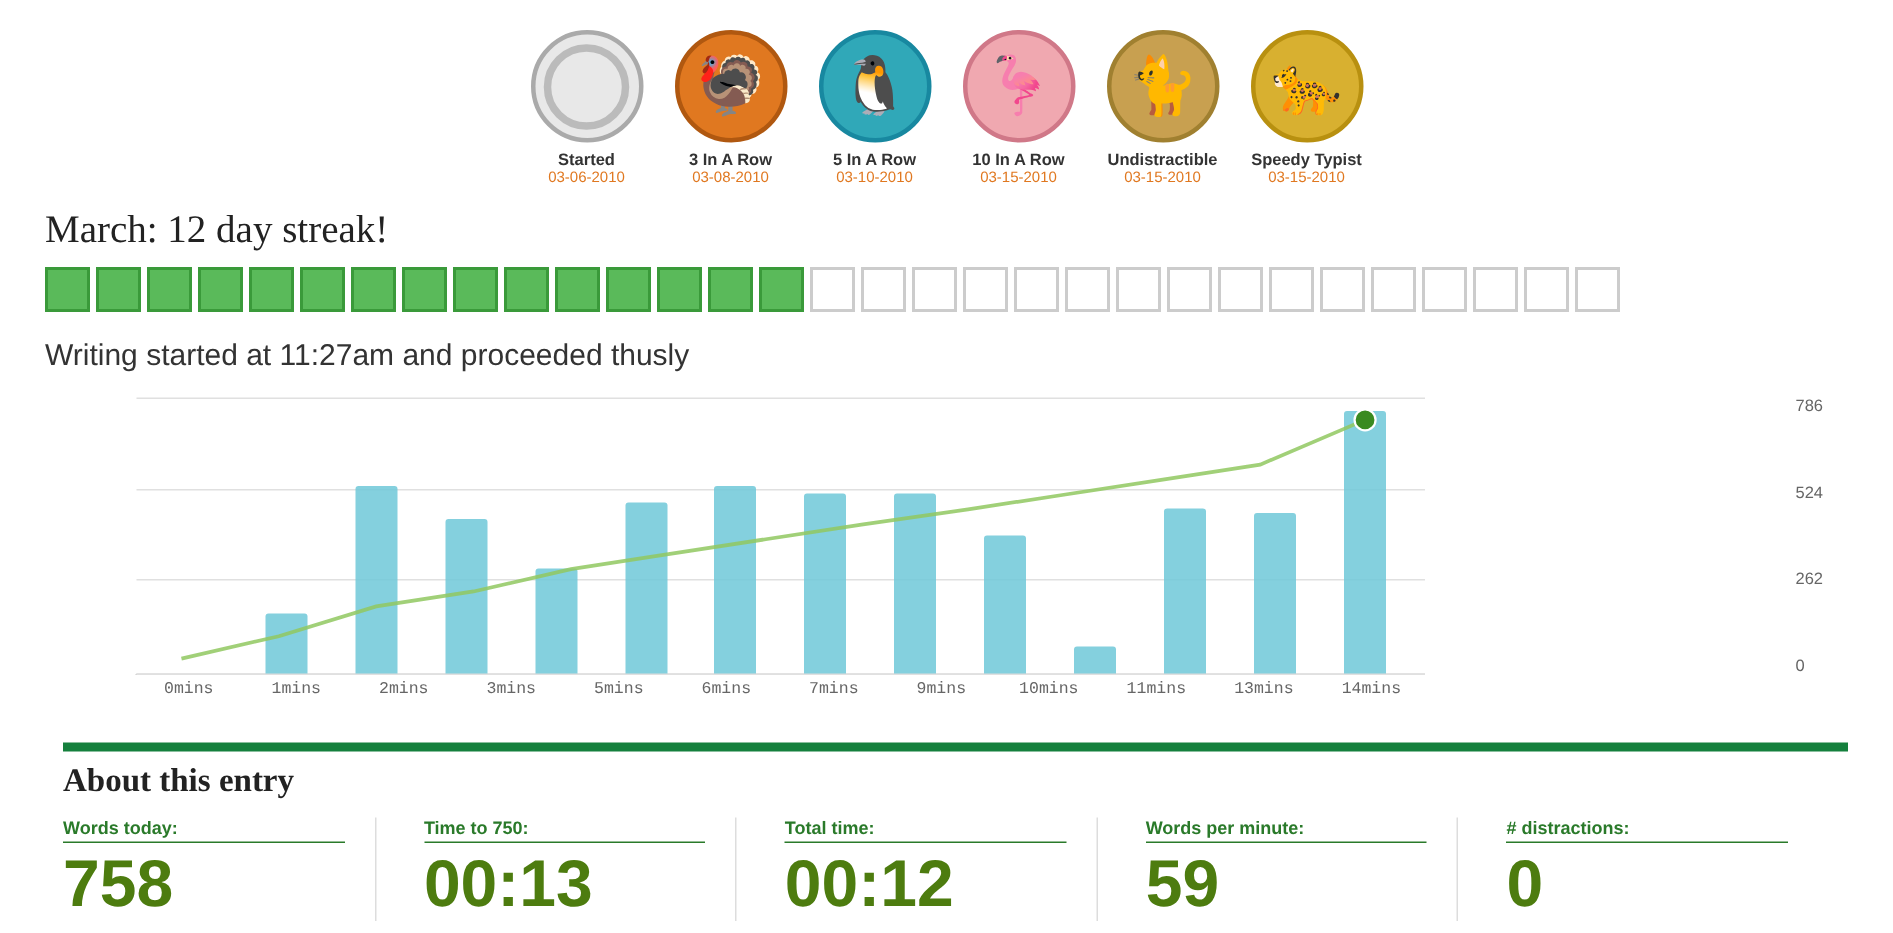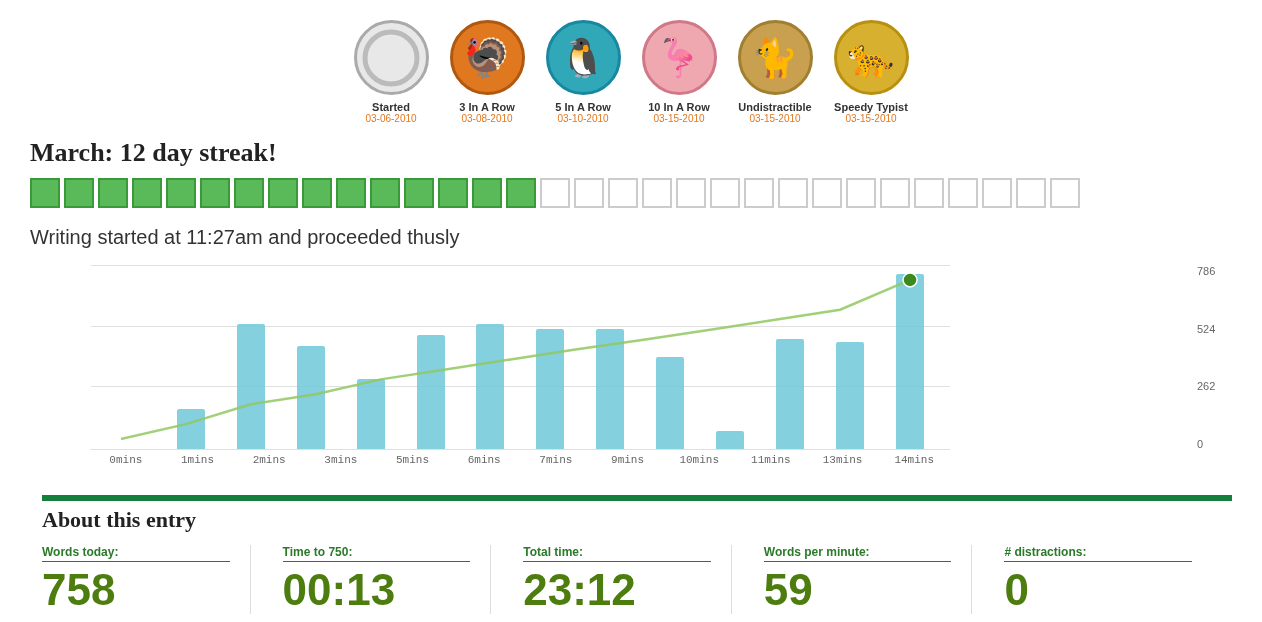--- a/index.html
+++ b/index.html
@@ -49,21 +49,21 @@
     }
     .badge-date {
       font-size: 10px;
       color: #e07820;
       text-align: center;
     }
 
     
     .streak-title {
       font-size: 26px;
-      font-weight: bold;
+      font-weight: normal;
       color: #222;
       margin: 14px 0 10px 0;
       font-family: Georgia, serif;
     }
 
     
     .calendar-row {
       display: flex;
       gap: 4px;
       margin-bottom: 18px;
@@ -361,21 +361,21 @@
     <div class="stat-item">
           <div class="stat-label">Words today:</div>
           <div class="stat-value">758</div>
         </div>
         <div class="stat-item">
           <div class="stat-label">Time to 750:</div>
           <div class="stat-value">00:13</div>
         </div>
         <div class="stat-item">
           <div class="stat-label">Total time:</div>
-          <div class="stat-value">23:12</div>
+          <div class="stat-value">00:12</div>
         </div>
         <div class="stat-item">
           <div class="stat-label">Words per minute:</div>
           <div class="stat-value">59</div>
         </div>
         <div class="stat-item">
           <div class="stat-label"># distractions:</div>
           <div class="stat-value">0</div>
         </div>
       </div>

